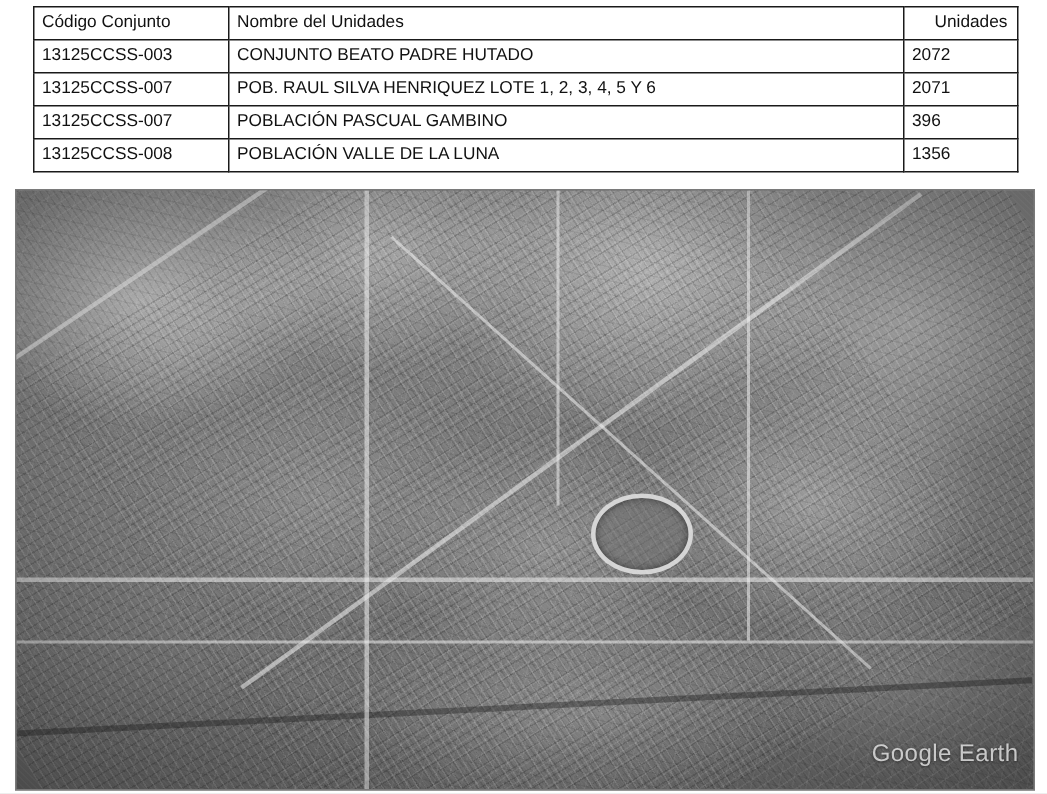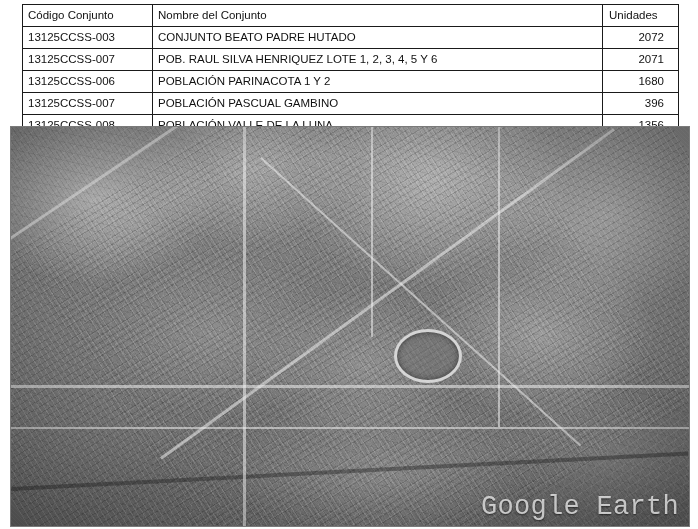--- a/index.html
+++ b/index.html
@@ -46,27 +46,27 @@
     height: 15px;
     white-space: nowrap;
     overflow: hidden;
   }
   col.c-code { width: 130px; }
   col.c-name { width: 450px; }
   col.c-units { width: 76px; }
 
   table.data-table td.units,
   table.data-table th.units {
-    text-align: right;
+    text-align: left;
     padding-right: 14px;
     margin-left: 13px;
   }
   table.data-table th.units-head {
     text-align: left;
-    padding-left: 6px;
+    padding-left: 20px;
   }
 
   
   .image-frame {
     position: absolute;
     left: 10px;
     top: 126px;
     width: 678px;
     height: 399px;
     border: 1px solid #7a7a7a;
@@ -143,23 +143,23 @@
     box-shadow: inset 0 0 6px rgba(0,0,0,0.5);
   }
   .vignette {
     position: absolute;
     inset: 0;
     background: radial-gradient(ellipse at 50% 48%, rgba(0,0,0,0) 55%, rgba(0,0,0,0.28) 100%);
   }
   .watermark {
     position: absolute;
     right: 10px;
-    bottom: 4px;
-    font-family: Liberation Mono, monospace;
-    font-size: 27px;
+    bottom: 14px;
+    font-family: Liberation Sans, sans-serif;
+    font-size: 16px;
     color: rgba(255,255,255,0.72);
     letter-spacing: 0.3px;
     text-shadow: 0 1px 2px rgba(0,0,0,0.6);
     white-space: nowrap;
   }
 </style>
 </head>
 <body>
 
 <div class="page">
@@ -167,39 +167,34 @@
   <div class="table-wrap">
     <table class="data-table">
       <colgroup>
         <col class="c-code">
         <col class="c-name">
         <col class="c-units">
       </colgroup>
       <thead>
         <tr>
           <th>Código Conjunto</th>
-          <th>Nombre del Conjunto</th>
+          <th>Nombre del Unidades</th>
           <th class="units-head">Unidades</th>
         </tr>
       </thead>
       <tbody>
         <tr>
           <td>13125CCSS-003</td>
           <td>CONJUNTO BEATO PADRE HUTADO</td>
           <td class="units">2072</td>
         </tr>
         <tr>
           <td>13125CCSS-007</td>
           <td>POB. RAUL SILVA HENRIQUEZ LOTE 1, 2, 3, 4, 5 Y 6</td>
           <td class="units">2071</td>
-        </tr>
-        <tr>
-          <td>13125CCSS-006</td>
-          <td>POBLACIÓN PARINACOTA 1 Y 2</td>
-          <td class="units">1680</td>
         </tr>
         <tr>
           <td>13125CCSS-007</td>
           <td>POBLACIÓN PASCUAL GAMBINO</td>
           <td class="units">396</td>
         </tr>
         <tr>
           <td>13125CCSS-008</td>
           <td>POBLACIÓN VALLE DE LA LUNA</td>
           <td class="units">1356</td>

